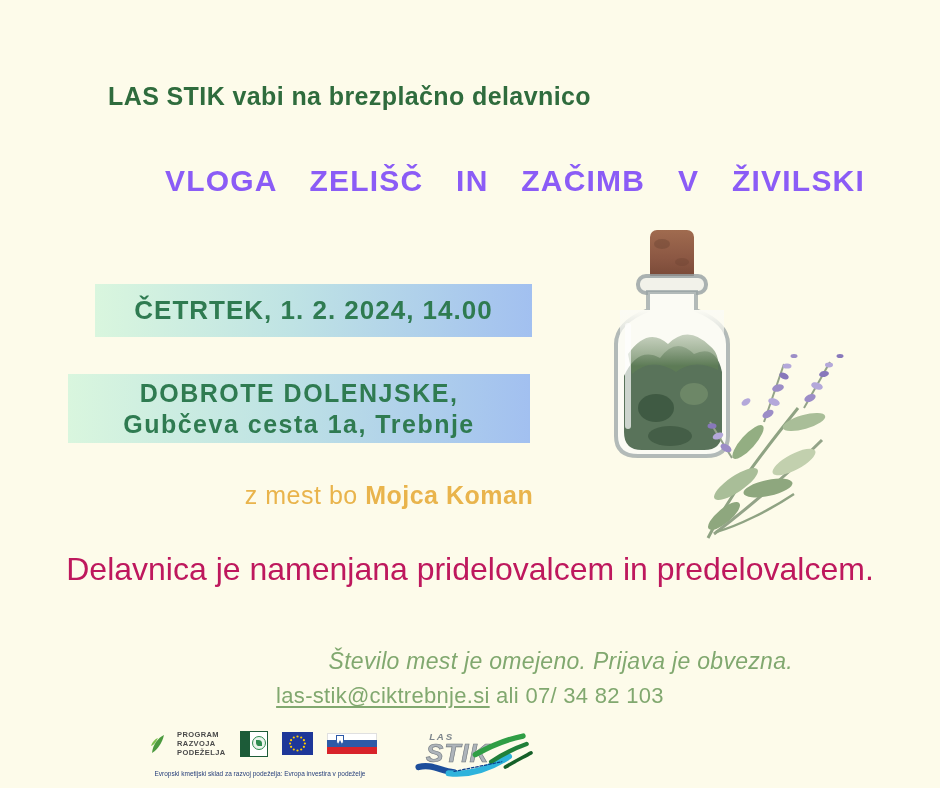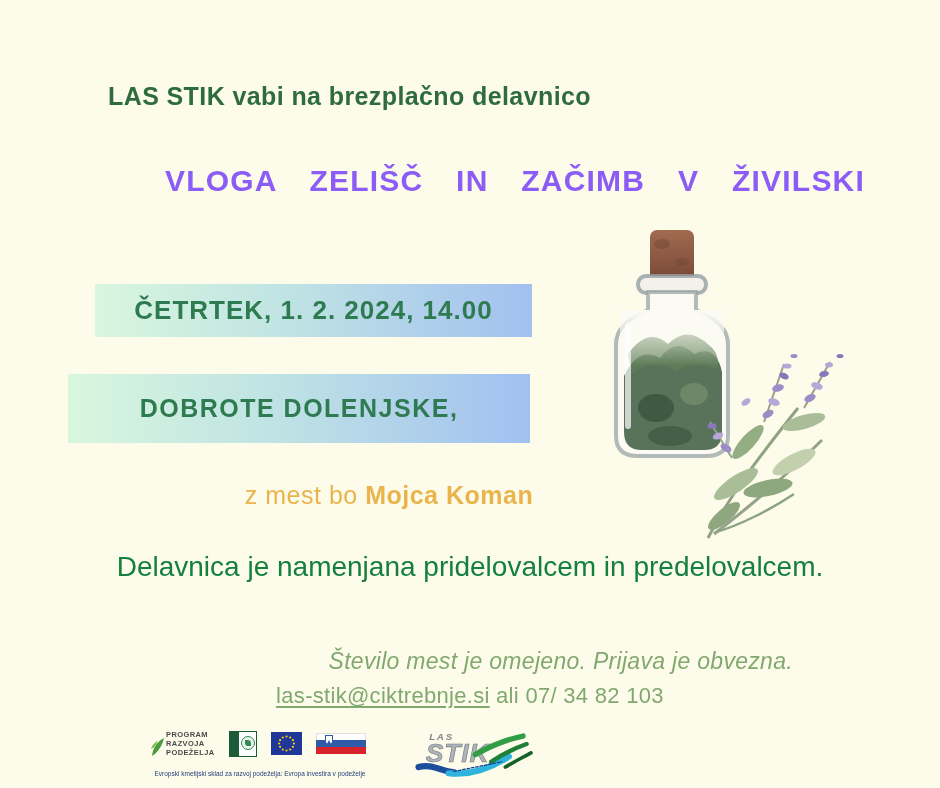--- a/index.html
+++ b/index.html
@@ -43,38 +43,38 @@
   }
 
   .speaker-line {
     position:absolute; left:0; top:481px; width:778px;
     text-align:center; font-size:25px; color:#E9B44C; letter-spacing:.5px;
   }
   .speaker-line b { font-weight:bold; }
 
   .audience-line {
     position:absolute; left:0; top:551px; width:940px;
-    text-align:center; font-size:28px; color:#15803d;
+    text-align:center; font-size:32px; color:#be185d;
   }
 
   .reg-line1 {
     position:absolute; left:0; top:648px; width:793px;
     text-align:right; font-size:23px; color:#81A86F; letter-spacing:.3px;font-style:italic;
   }
   .reg-line2 {
     position:absolute; left:0; top:683px; width:940px;
     text-align:center; font-size:22px; color:#81A86F; letter-spacing:.3px;
   }
   .reg-line2 a { color:#81A86F; text-decoration:underline; text-underline-offset:3px; }
 
   .illustration { position:absolute; left:598px; top:226px; width:270px; height:320px; }
 
   
   .footer-left { position:absolute; left:150px; top:730px; display:flex; align-items:center; gap:14px; }
-  .prp-block { display:flex; align-items:flex-end; gap:1px; }
+  .prp-block { display:flex; align-items:center; gap:12px; }
   .prp-text { font-size:7.5px; font-weight:bold; color:#4A4A4A; line-height:9px; letter-spacing:.4px; }
   .leader-logo { width:28px; height:26px; position:relative; background:#fff; border:1px solid #1C5B38; }
   .leader-bar { position:absolute; left:0; top:0; width:9px; height:100%; background:#1C5B38; }
   .leader-circle { position:absolute; left:11px; top:4px; width:14px; height:14px; border:1.5px solid #2E8B4F; border-radius:50%; background:#EAF4EC; }
   .leader-leaf { position:absolute; left:15px; top:8px; width:6px; height:6px; background:#2E8B4F; border-radius:0 60% 0 60%; }
   .eu-flag { width:31px; height:23px; background:#1E3799; position:relative; }
   .slo-flag { width:50px; height:22px; position:relative; }
   .slo-stripe { height:33.33%; width:100%; }
   .slo-white { background:#FFFFFF; border:1px solid #e0e0e0; border-bottom:none; }
   .slo-blue { background:#2E5AA7; }
@@ -97,20 +97,21 @@
   <div class="title">
     <div class="title-line1">VLOGA ZELIŠČ IN ZAČIMB V ŽIVILSKI</div>
   </div>
 
   <div class="grad-box date-box">
     <span>ČETRTEK, 1. 2. 2024, 14.00</span>
   </div>
 
   <div class="grad-box location-box">
     <span>DOBROTE DOLENJSKE,</span>
+    <span>Gubčeva cesta 1a, Trebnje</span>
   </div>
 
   <div class="speaker-line">
     <span>z mest bo </span><b>Mojca Koman</b>
   </div>
 
   <div class="audience-line">Delavnica je namenjana pridelovalcem in predelovalcem.</div>
 
   <div class="reg-line1">Število mest je omejeno. Prijava je obvezna.</div>
 

